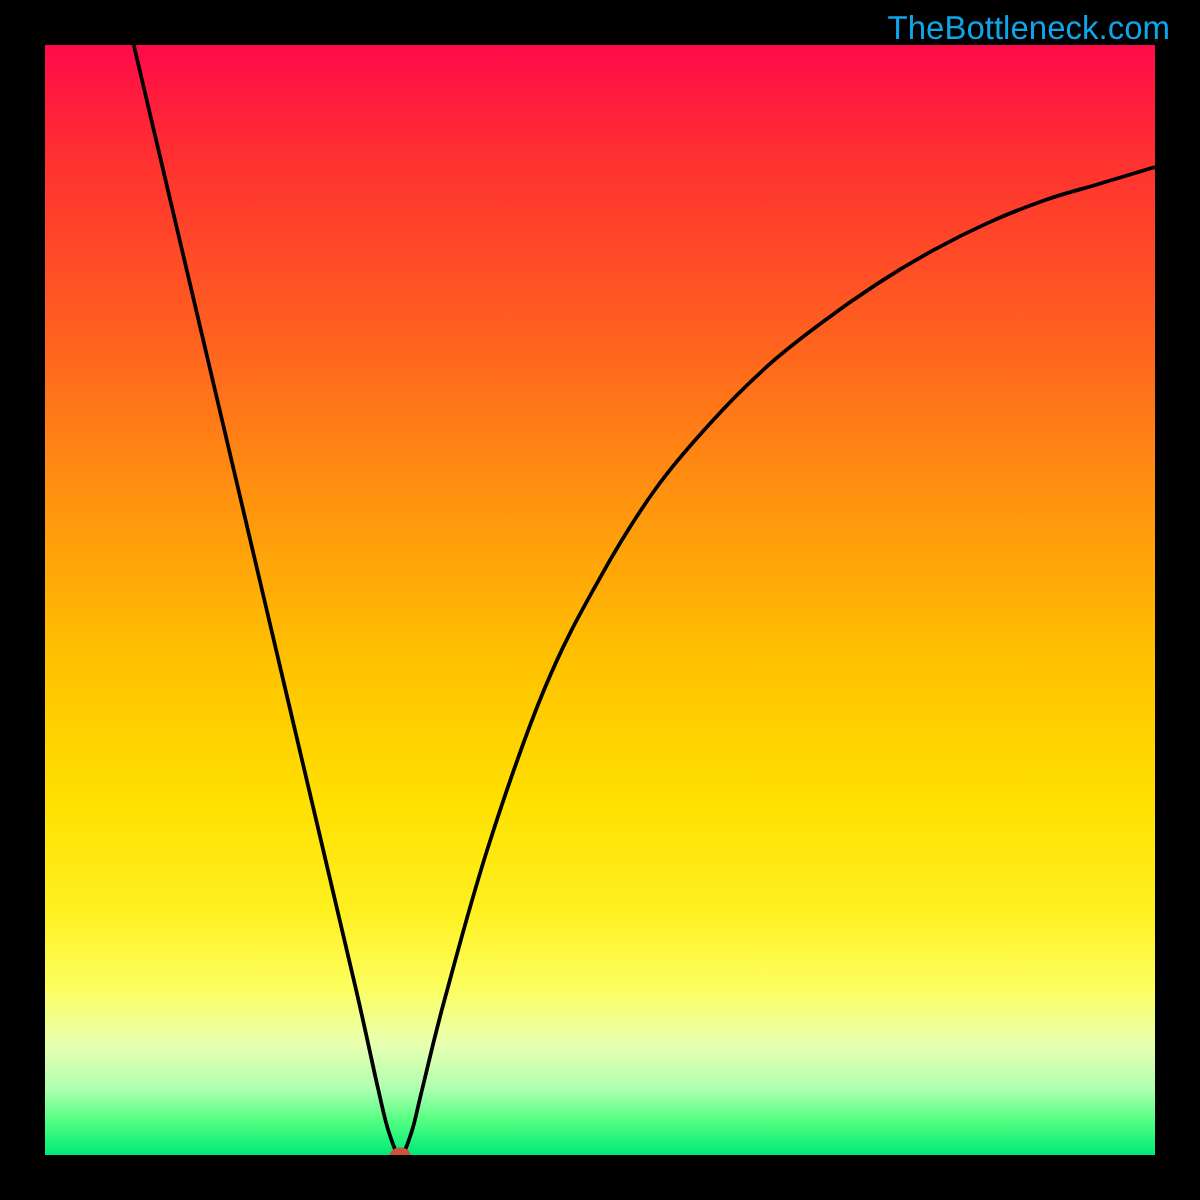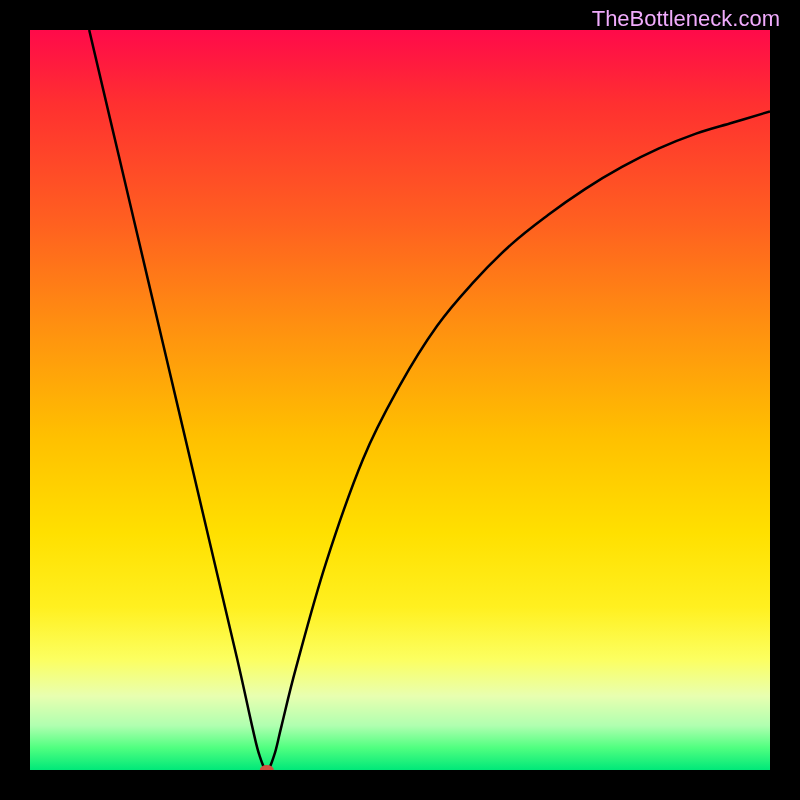--- a/index.html
+++ b/index.html
@@ -8,21 +8,21 @@
     width: 800px;
     height: 800px;
     background: #000;
     position: relative;
     font-family: Arial, sans-serif;
   }
   .watermark {
     position: absolute;
     top: 6px;
     right: 20px;
-    color: #f0abfc;
+    color: #0ea5e9;
     font-size: 22px;
     font-weight: 500;
     z-index: 10;
   }
   .plot-area {
     position: absolute;
     left: 30px;
     top: 30px;
     width: 740px;
     height: 740px;

